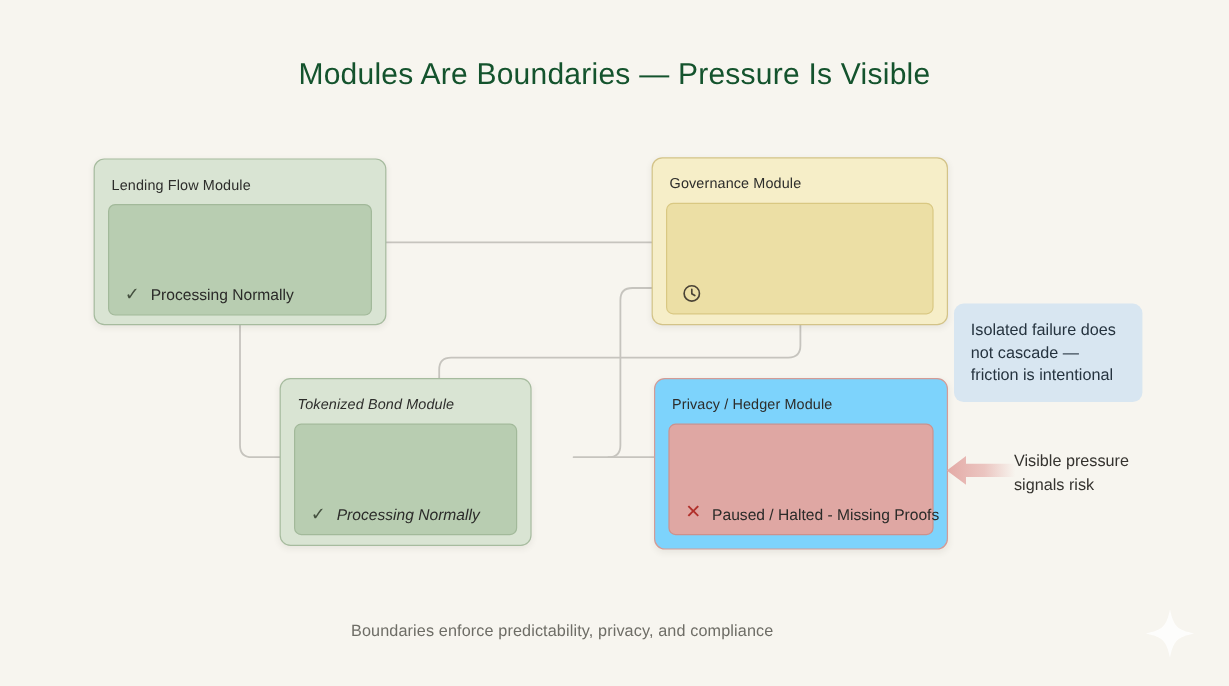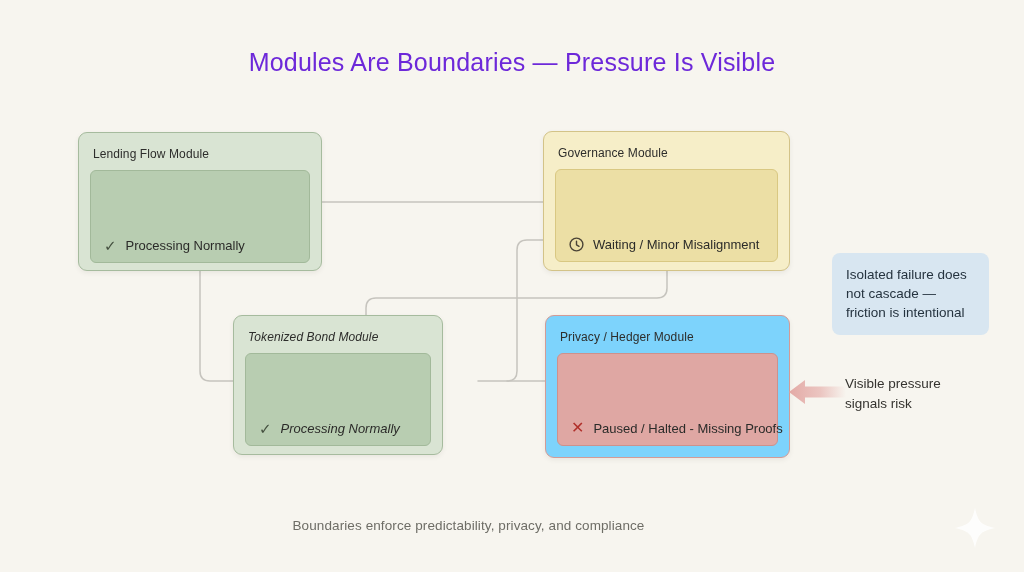--- a/index.html
+++ b/index.html
@@ -13,21 +13,21 @@
   }
   .stage { position: absolute; inset: 0; width: 1024px; height: 572px; }
 
   .page-title {
     position: absolute;
     top: 48px; left: 0; width: 1024px;
     text-align: center;
     font-size: 25px;
     font-weight: 500;
     letter-spacing: 0.2px;
-    color: #6d28d9;
+    color: #14532d;
   }
 
   svg.connectors { position: absolute; inset: 0; pointer-events: none; }
 
   .module {
     position: absolute;
     border-radius: 9px;
     border: 1px solid;
     padding: 10px 11px 11px 11px;
     box-shadow: 0 2px 5px rgba(60,60,50,0.08);
@@ -63,21 +63,21 @@
   #module-governance { left: 543px; top: 131px; width: 247px; height: 140px; }
   #module-tokenized  { left: 233px; top: 315px; width: 210px; height: 140px; font-style: italic; }
   #module-privacy    { left: 545px; top: 315px; width: 245px; height: 143px; }
 
   .check-glyph { font-size: 15px; color: #44503f; line-height: 1; }
   .x-glyph     { font-size: 16px; font-weight: bold; color: #b1302b; line-height: 1; }
   .clock-glyph { display: inline-flex; line-height: 0; }
 
   .callout-blue {
     position: absolute;
-    left: 832px; top: 253px; width: 157px;
+    left: 795px; top: 253px; width: 157px;
     background: #d8e6f1;
     border-radius: 8px;
     padding: 12px 13px 13px 14px;
     font-size: 13.5px;
     line-height: 1.42;
     color: #25333f;
   }
 
   .pressure-note {
     position: absolute;
@@ -134,21 +134,20 @@
   <div class="module yellow" id="module-governance">
     <div class="module-title">Governance Module</div>
     <div class="status-panel">
       <div class="status-row">
         <span class="clock-glyph">
           <svg width="15" height="15" viewBox="0 0 15 15">
             <circle cx="7.5" cy="7.5" r="6.4" fill="none" stroke="#4a4336" stroke-width="1.4"></circle>
             <path d="M7.5 4.2 L7.5 7.8 L10 9.3" fill="none" stroke="#4a4336" stroke-width="1.4" stroke-linecap="round" stroke-linejoin="round"></path>
           </svg>
         </span>
-        <span>Waiting / Minor Misalignment</span>
       </div>
     </div>
   </div>
 
   <div class="module green" id="module-tokenized">
     <div class="module-title">Tokenized Bond Module</div>
     <div class="status-panel">
       <div class="status-row">
         <span class="check-glyph">✓</span>
         <span>Processing Normally</span>

